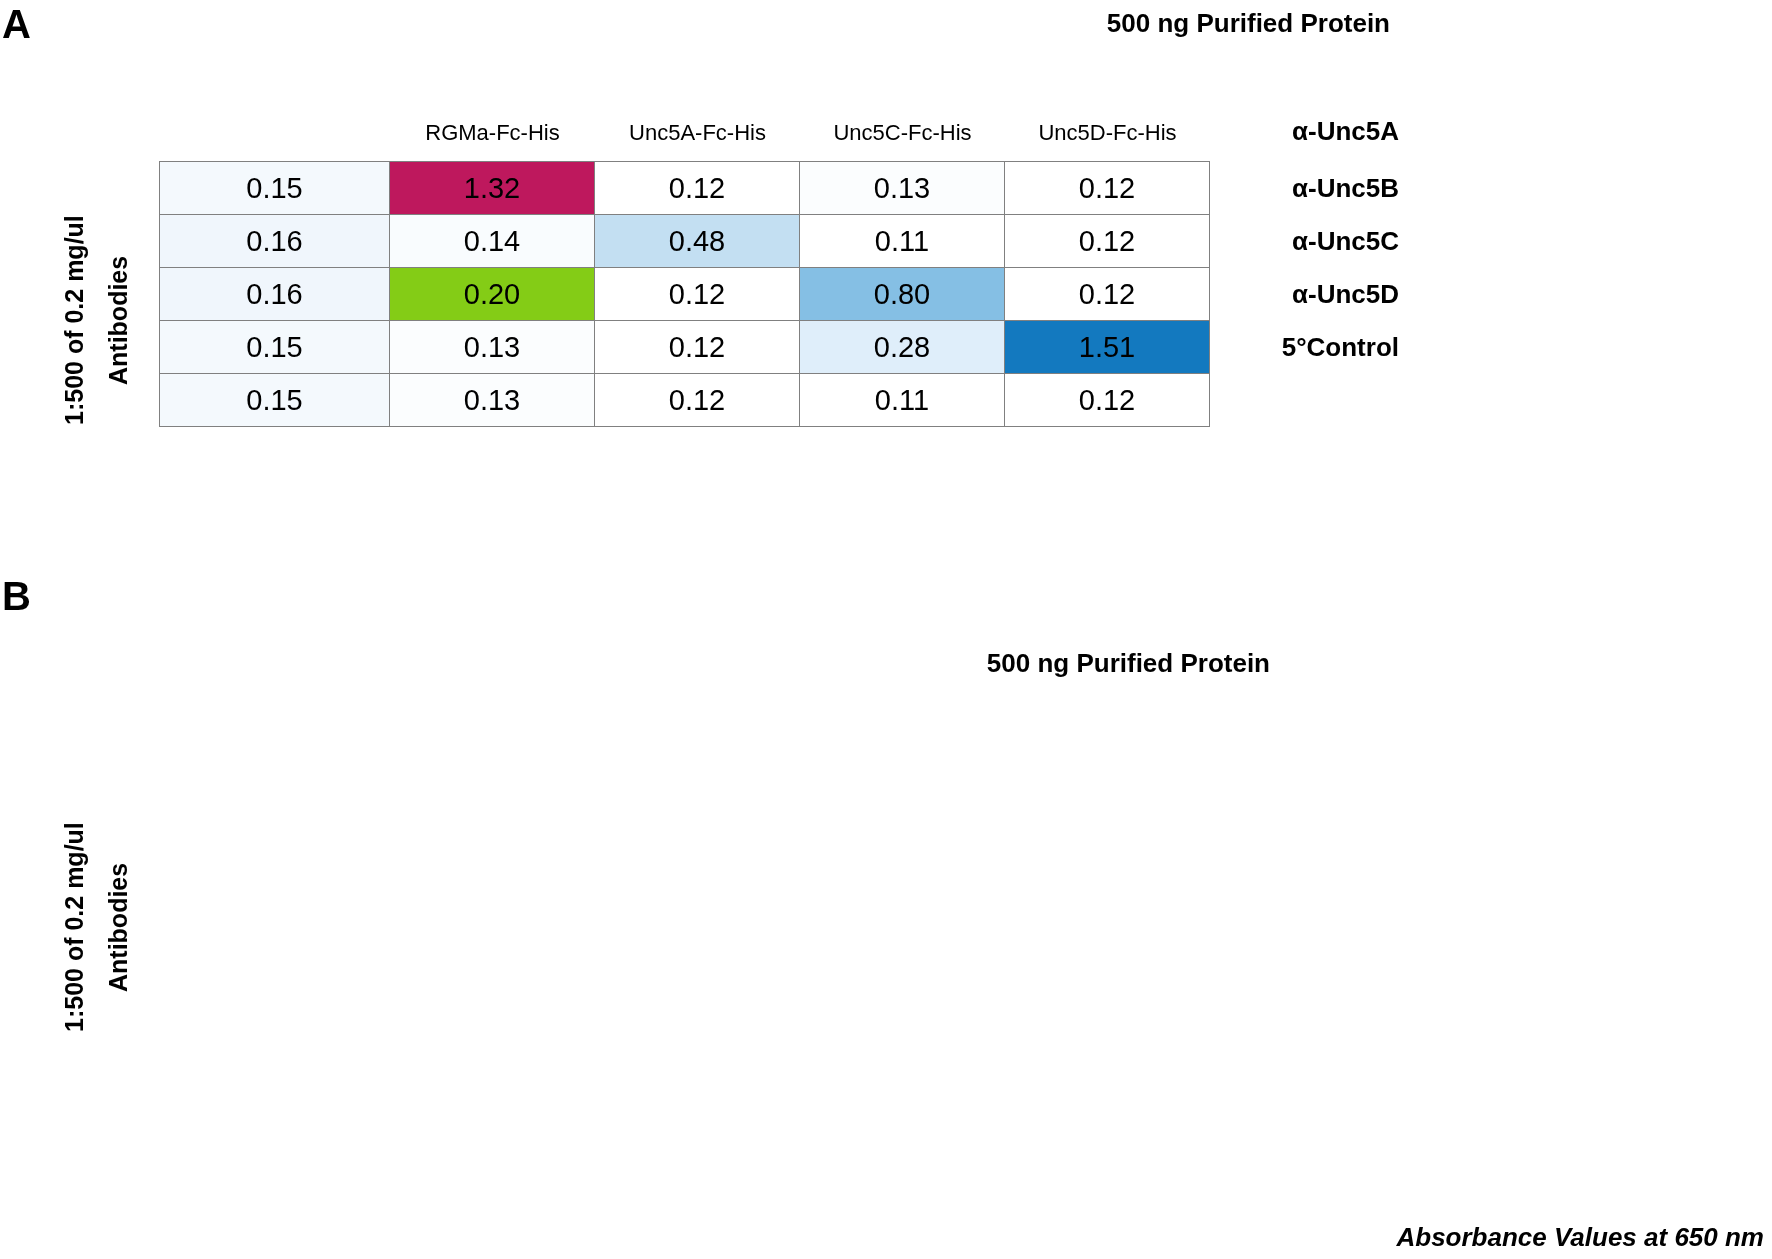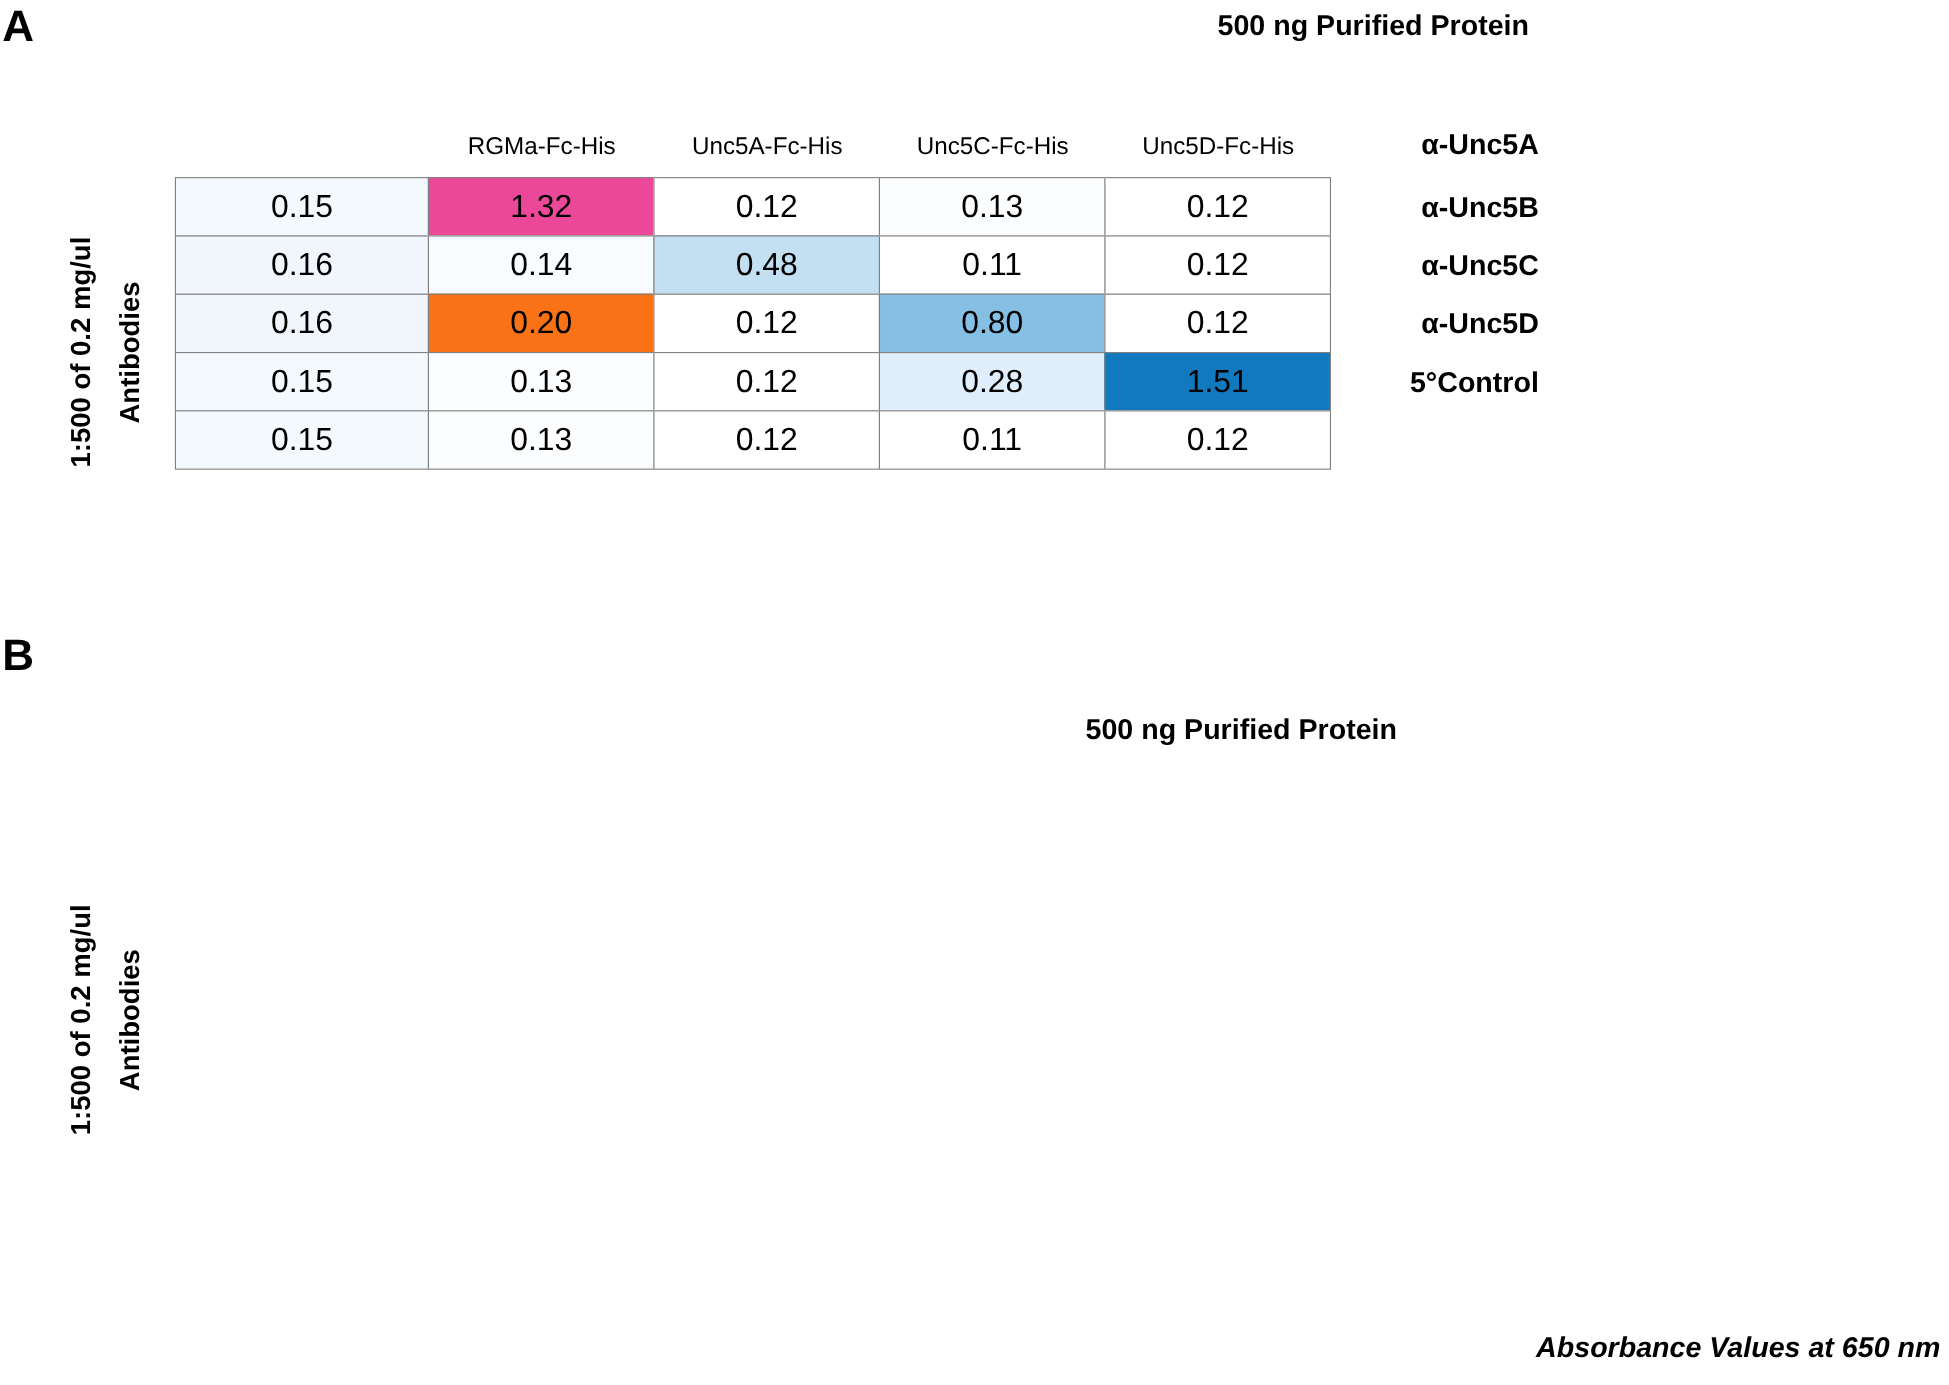--- a/index.html
+++ b/index.html
@@ -94,21 +94,21 @@
     border: 1px solid #808080;
     margin-left: -1px;
     margin-top: -1px;
     background: #ffffff;
     box-sizing: border-box;
   }
 
   .footer-note {
     position: absolute;
     right: 8px;
-    bottom: 18px;
+    bottom: 6px;
     font-size: 26px;
     font-weight: bold;
     font-style: italic;
     white-space: nowrap;
   }
 </style>
 </head>
 <body>
 
 <div class="panel-letter" id="panel-a-letter">A</div>
@@ -119,33 +119,33 @@
   <div class="ylabel" id="panel-a-ylabel-1">1:500 of 0.2 mg/ul</div>
   <div class="ylabel" id="panel-a-ylabel-2">Antibodies</div>
   <div class="grid" id="grid-a">
       <div class="corner"></div>
       <div class="col-head">RGMa-Fc-His</div>
       <div class="col-head">Unc5A-Fc-His</div>
       <div class="col-head">Unc5C-Fc-His</div>
       <div class="col-head">Unc5D-Fc-His</div>
       <div class="row-head">α-Unc5A</div>
       <div class="cell" style="background: rgb(244, 249, 253);">0.15</div>
-      <div class="cell" style="background: #ec4899;">1.32</div>
+      <div class="cell" style="background: #be185d;">1.32</div>
       <div class="cell" style="background: rgb(255, 255, 255);">0.12</div>
       <div class="cell" style="background: rgb(251, 253, 254);">0.13</div>
       <div class="cell" style="background: rgb(255, 255, 255);">0.12</div>
       <div class="row-head">α-Unc5B</div>
       <div class="cell" style="background: rgb(240, 246, 252);">0.16</div>
       <div class="cell" style="background: rgb(249, 252, 254);">0.14</div>
       <div class="cell" style="background: rgb(195, 223, 242);">0.48</div>
       <div class="cell" style="background: rgb(255, 255, 255);">0.11</div>
       <div class="cell" style="background: rgb(255, 255, 255);">0.12</div>
       <div class="row-head">α-Unc5C</div>
       <div class="cell" style="background: rgb(240, 246, 252);">0.16</div>
-      <div class="cell" style="background: #f97316;">0.20</div>
+      <div class="cell" style="background: #84cc16;">0.20</div>
       <div class="cell" style="background: rgb(255, 255, 255);">0.12</div>
       <div class="cell" style="background: rgb(133, 191, 228);">0.80</div>
       <div class="cell" style="background: rgb(255, 255, 255);">0.12</div>
       <div class="row-head">α-Unc5D</div>
       <div class="cell" style="background: rgb(244, 249, 253);">0.15</div>
       <div class="cell" style="background: rgb(251, 253, 254);">0.13</div>
       <div class="cell" style="background: rgb(255, 255, 255);">0.12</div>
       <div class="cell" style="background: rgb(223, 238, 250);">0.28</div>
       <div class="cell" style="background: rgb(19, 121, 191);">1.51</div>
       <div class="row-head">5°Control</div>

